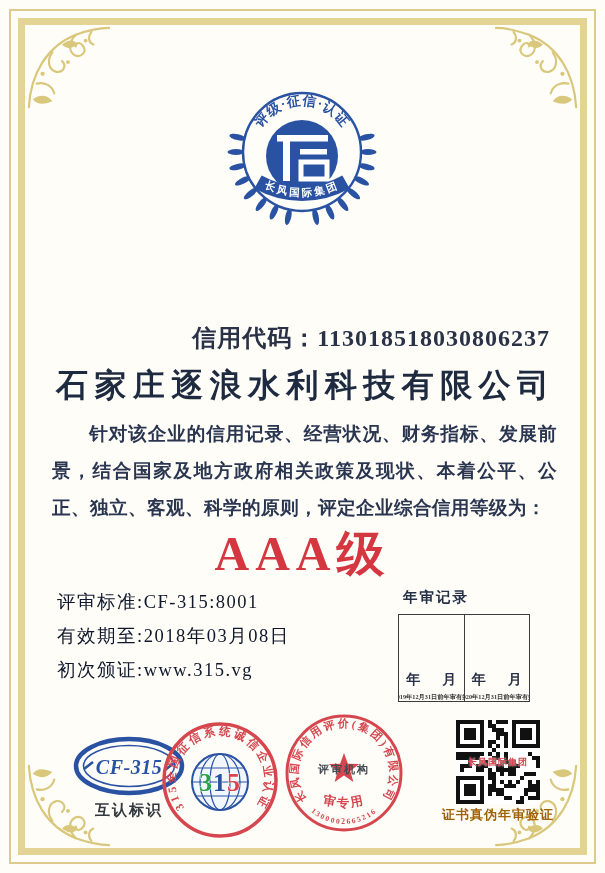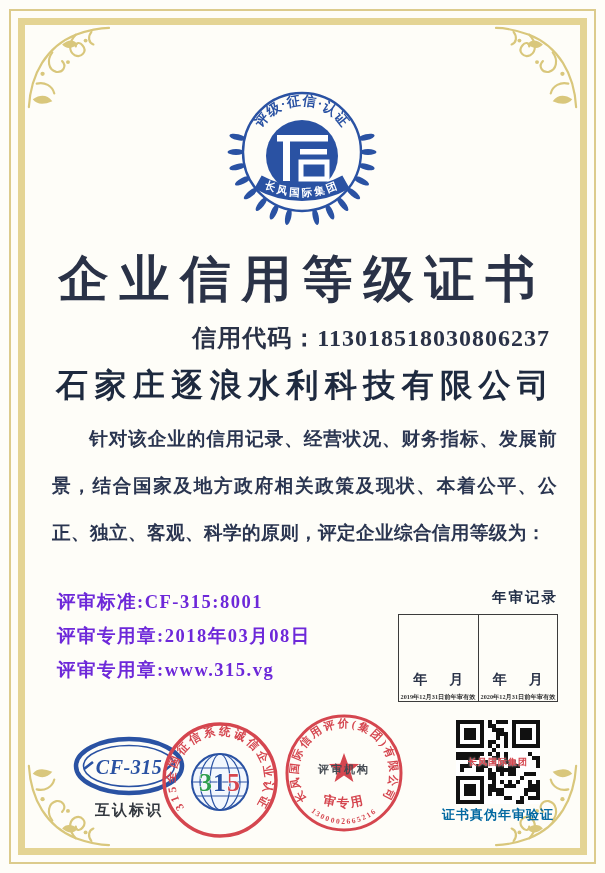--- a/index.html
+++ b/index.html
@@ -17,30 +17,30 @@
   svg text{font-family:"Liberation Serif",serif;}
 
   .title{position:absolute;left:0;right:0;top:246px;text-align:center;
          font-size:50px;font-weight:700;letter-spacing:11px;color:#2a3247;}
   .credit-code{position:absolute;right:55px;top:322px;font-size:24px;font-weight:700;
                letter-spacing:1px;color:#2a3247;}
   .company{position:absolute;left:56px;right:56px;top:364px;font-size:32px;font-weight:700;
            color:#1e2a3f;font-family:"Liberation Sans",sans-serif;
            text-align:justify;text-align-last:justify;}
   .body-par{position:absolute;left:52px;right:48px;top:415px;margin:0;
-            font-size:18.6px;line-height:47px;font-weight:700;color:#2a3550;
+            font-size:18.6px;line-height:37px;font-weight:700;color:#2a3550;
             text-indent:2em;text-align:justify;letter-spacing:0.4px;}
   .rating{position:absolute;left:0;right:0;top:522px;text-align:center;
           font-size:48px;font-weight:700;letter-spacing:6px;color:#d53740;}
 
   .details{position:absolute;left:57px;top:585px;}
-  .detail-line{font-size:18.5px;font-weight:700;color:#6d28d9;line-height:34px;
+  .detail-line{font-size:18.5px;font-weight:400;color:#0f172a;line-height:34px;
                letter-spacing:1.5px;}
 
-  .annual{position:absolute;left:398px;top:588px;width:160px;text-align:right;}
+  .annual{position:absolute;left:398px;top:588px;width:132px;}
   .annual-title{font-size:14.5px;font-weight:700;color:#243048;letter-spacing:2px;
                 margin-left:5px;}
   .annual-box{margin-top:7px;height:86px;border:1.5px solid #3c3c3c;display:flex;}
   .annual-cell{flex:1;display:flex;flex-direction:column;justify-content:flex-end;
                align-items:center;overflow:hidden;}
   .annual-cell + .annual-cell{border-left:1.5px solid #3c3c3c;}
   .ym-row{display:flex;gap:22px;font-size:14px;font-weight:700;color:#2a3247;}
   .validity-note{font-size:8px;transform:scale(0.78);transform-origin:center bottom;
                  white-space:nowrap;color:#333;font-weight:700;margin-top:1px;}
 
@@ -49,21 +49,21 @@
                  font-size:15px;font-weight:700;color:#33383f;letter-spacing:2px;}
   .seal-315{position:absolute;left:160px;top:720px;width:120px;height:120px;}
   .seal-review{position:absolute;left:282px;top:711px;width:124px;height:124px;}
 
   .qr-wrap{position:absolute;left:456px;top:720px;width:84px;height:84px;}
   .qr-wrap svg{width:84px;height:84px;display:block;}
   .qr-center{position:absolute;left:0;right:0;top:36px;text-align:center;
              font-size:9px;font-weight:700;color:#d5464f;letter-spacing:1px;
              text-shadow:0 0 2px #fff;}
   .qr-caption{position:absolute;left:430px;top:806px;width:136px;text-align:center;
-              font-size:13px;font-weight:700;color:#0369a1;letter-spacing:1px;}
+              font-size:13px;font-weight:700;color:#a16207;letter-spacing:1px;}
 </style>
 </head>
 <body>
 
 <div class="cert">
 
   <div class="border-thin"></div>
   <div class="border-thick"></div>
 
   <div class="flourish fl-tl">
@@ -171,29 +171,29 @@
       <rect x="86" y="69" width="27" height="5.5"></rect>
       <rect x="87" y="82" width="26" height="17" fill="none" stroke="#fff" stroke-width="5"></rect>
     </g>
     <path d="M 44,102 A 90 90 0 0 0 132,102" stroke="#2a52a3" stroke-width="15" fill="none"></path>
     <path id="arcBan" d="M 46,105.5 A 88 88 0 0 0 130,105.5" fill="none"></path>
     <text font-size="10.5" font-weight="bold" fill="#ffffff" letter-spacing="2.5">
       <textPath href="#arcBan" startOffset="50%" text-anchor="middle">长风国际集团</textPath>
     </text>
   </svg>
 
-  <div class="title">企业信用等级证书</div>
   <div class="credit-code">信用代码：113018518030806237</div>
   <div class="company">石家庄逐浪水利科技有限公司</div>
   <p class="body-par">针对该企业的信用记录、经营状况、财务指标、发展前景，结合国家及地方政府相关政策及现状、本着公平、公正、独立、客观、科学的原则，评定企业综合信用等级为：</p>
+  <div class="rating">AAA级</div>
 
   <div class="details">
     <div class="detail-line">评审标准:CF-315:8001</div>
-    <div class="detail-line">评审专用章:2018年03月08日</div>
-    <div class="detail-line">评审专用章:www.315.vg</div>
+    <div class="detail-line">有效期至:2018年03月08日</div>
+    <div class="detail-line">初次颁证:www.315.vg</div>
   </div>
 
   <div class="annual">
     <div class="annual-title">年审记录</div>
     <div class="annual-box">
       <div class="annual-cell">
         <div class="ym-row">
           <span>年</span>
           <span>月</span>
         </div>

